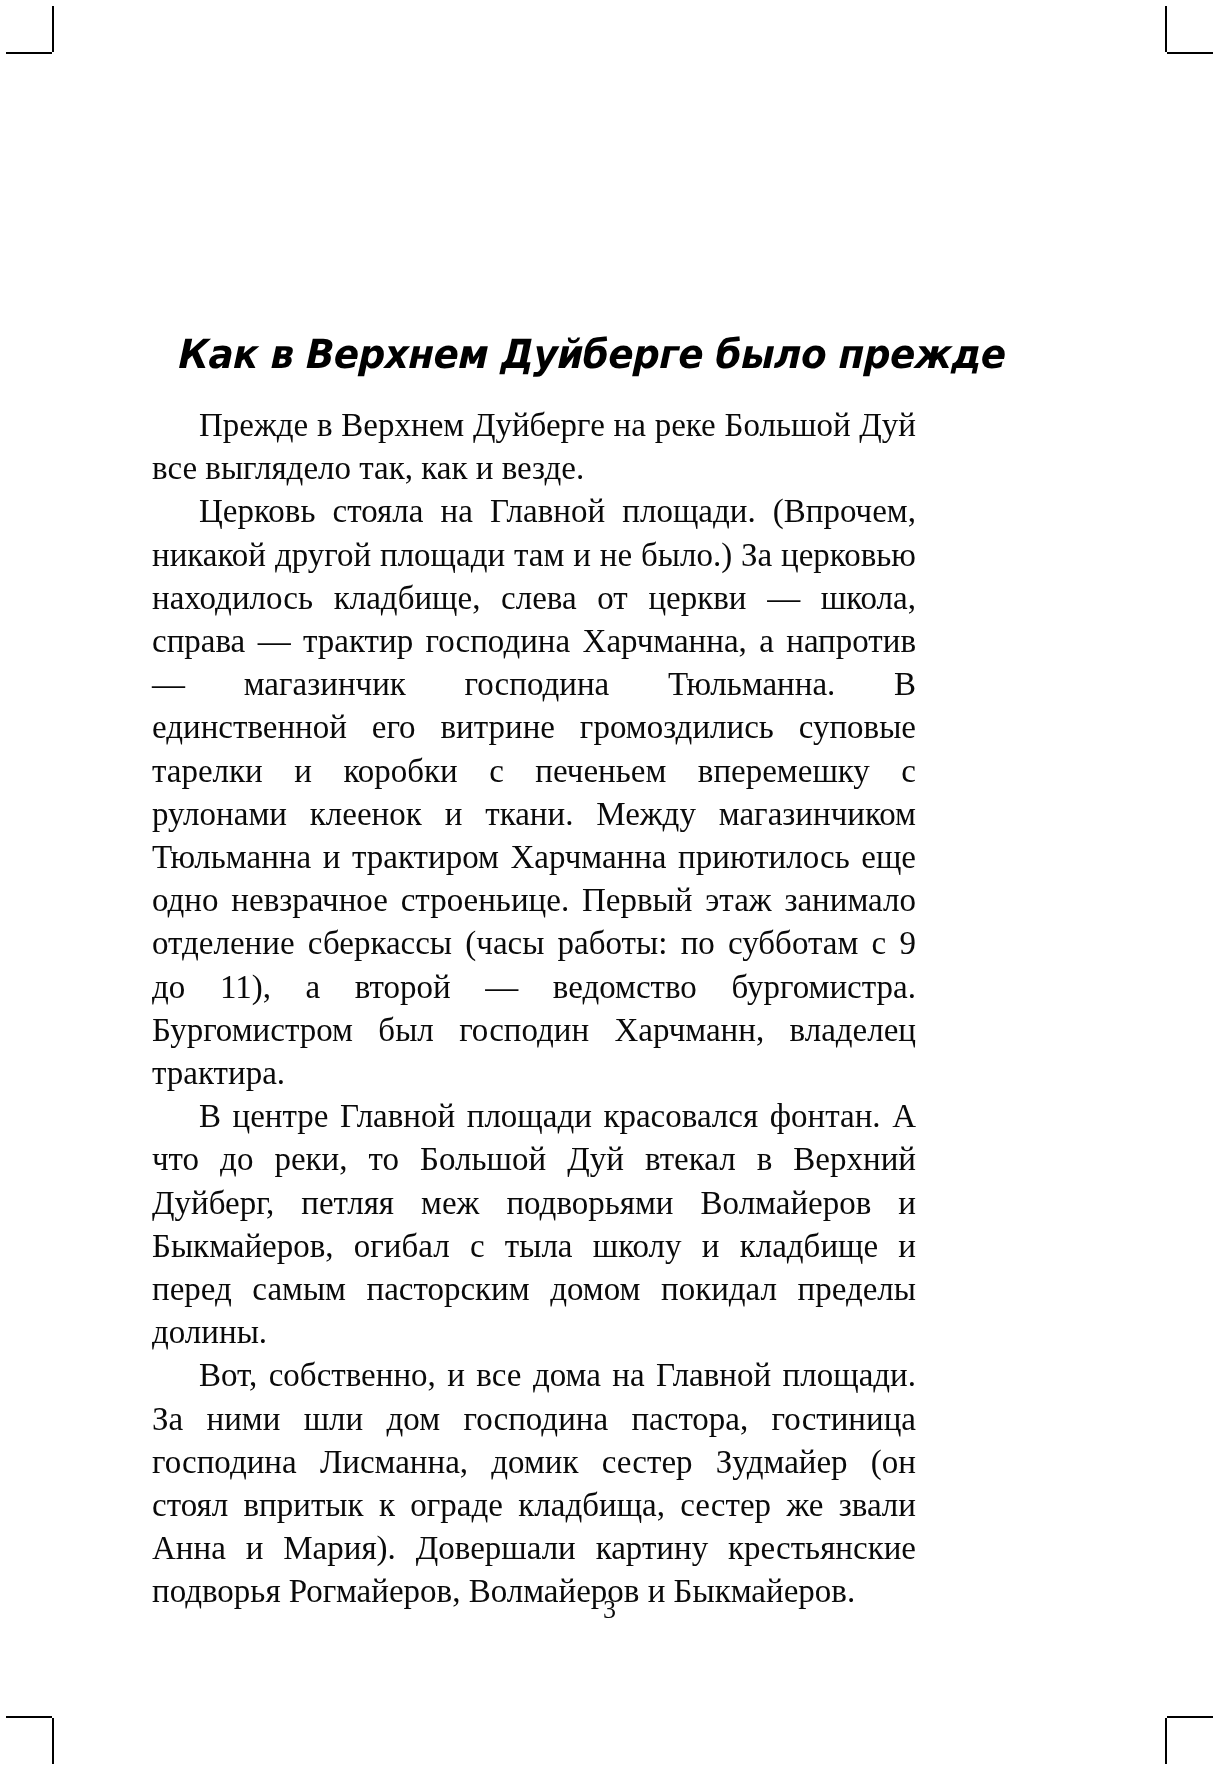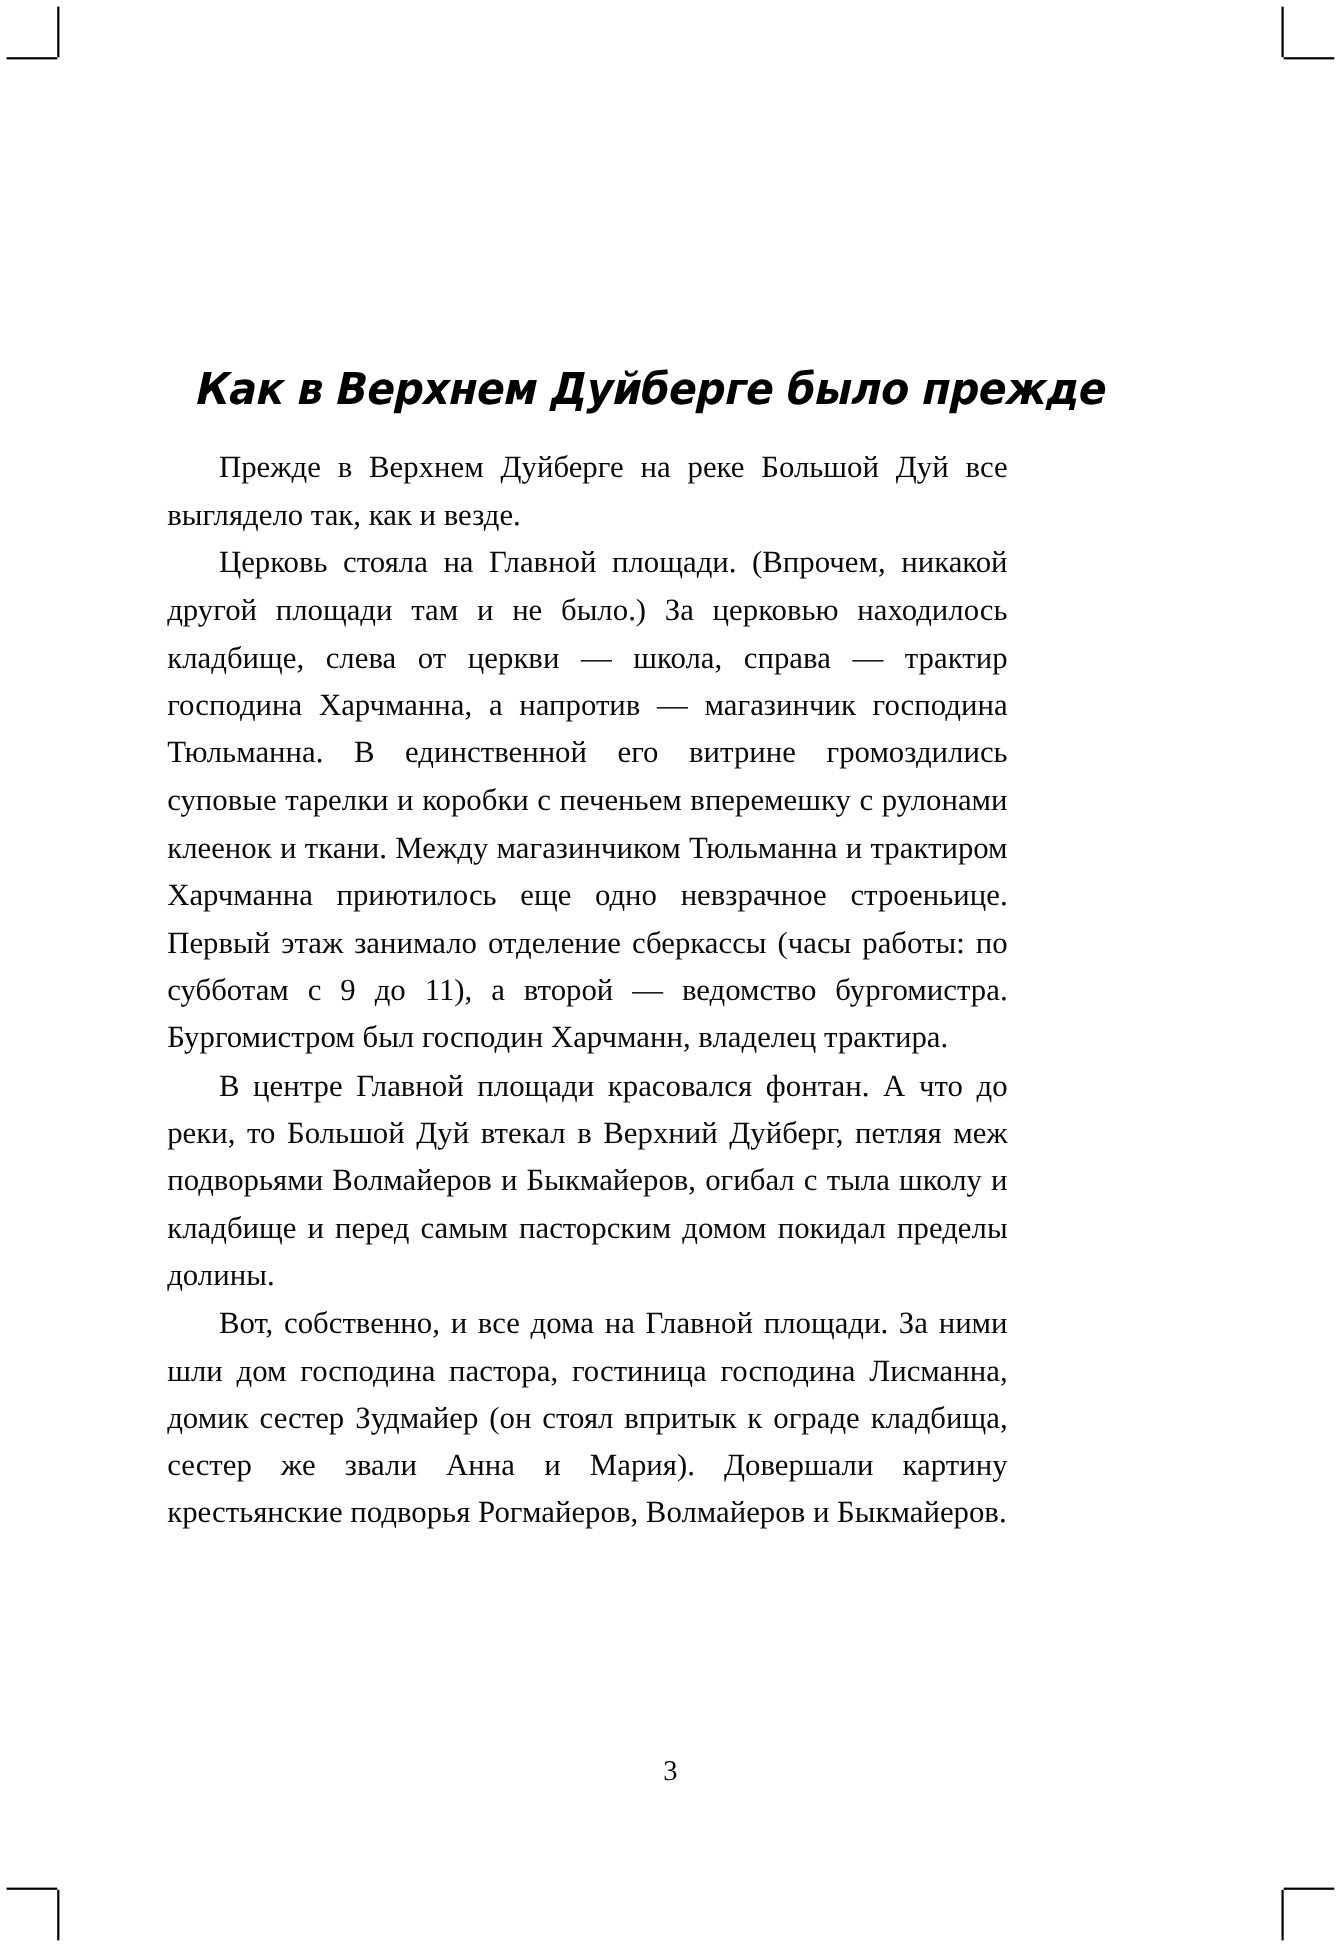--- a/index.html
+++ b/index.html
@@ -51,21 +51,21 @@
     text-align: center;
     color: #000000;
     margin: 0 0 26px 0;
     transform: scaleX(0.93) skewX(-2deg);
     transform-origin: center center;
     white-space: nowrap;
   }
 
   .body-text p {
     margin: 0;
-    font-size: 28px;
+    font-size: 33px;
     line-height: 43.2px;
     text-align: justify;
     text-justify: inter-word;
     color: #0a0a0a;
     text-indent: 47px;
     hyphens: manual;
     -webkit-hyphens: manual;
   }
   .body-text p:last-child {
     text-align: justify;

